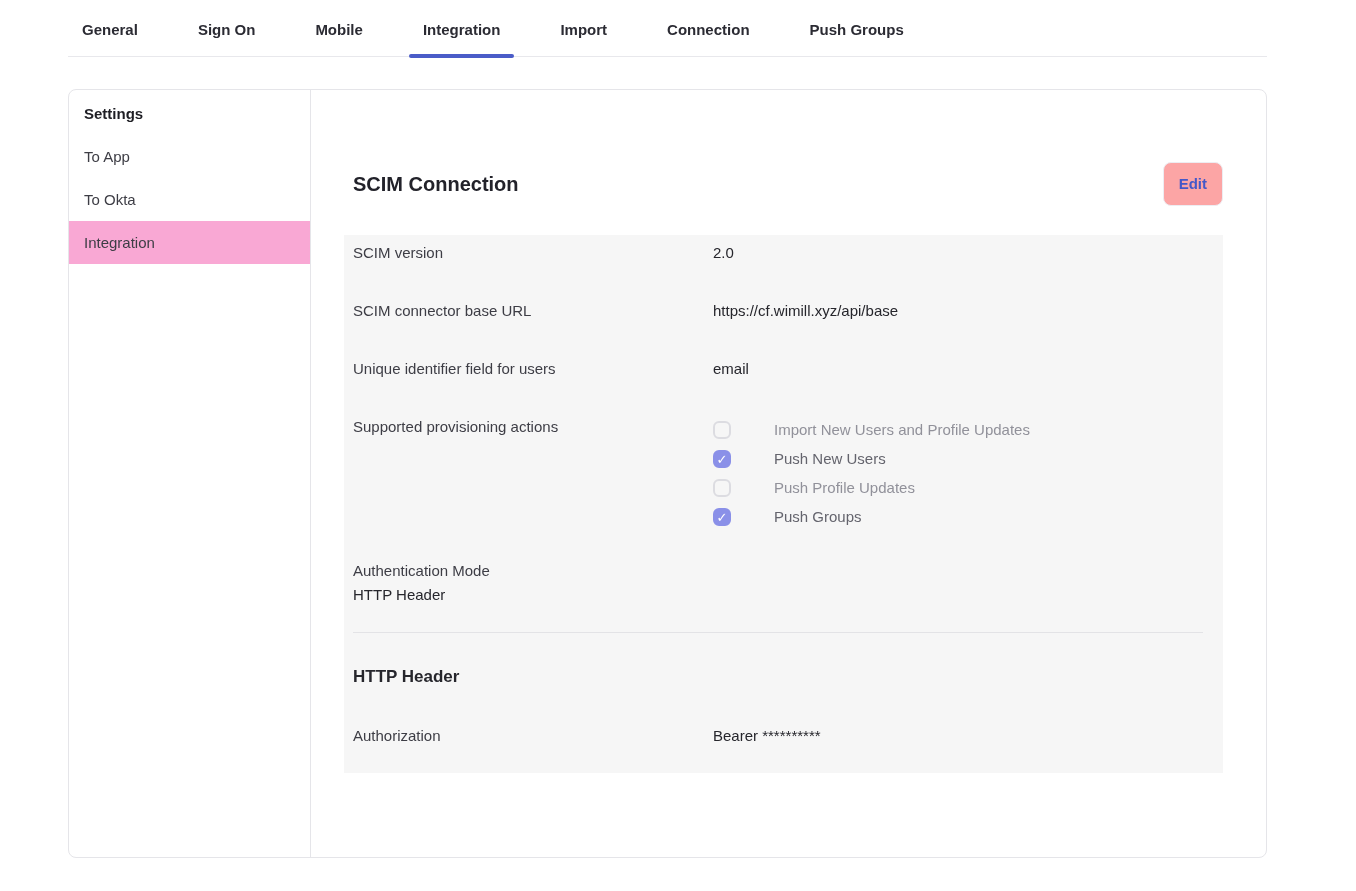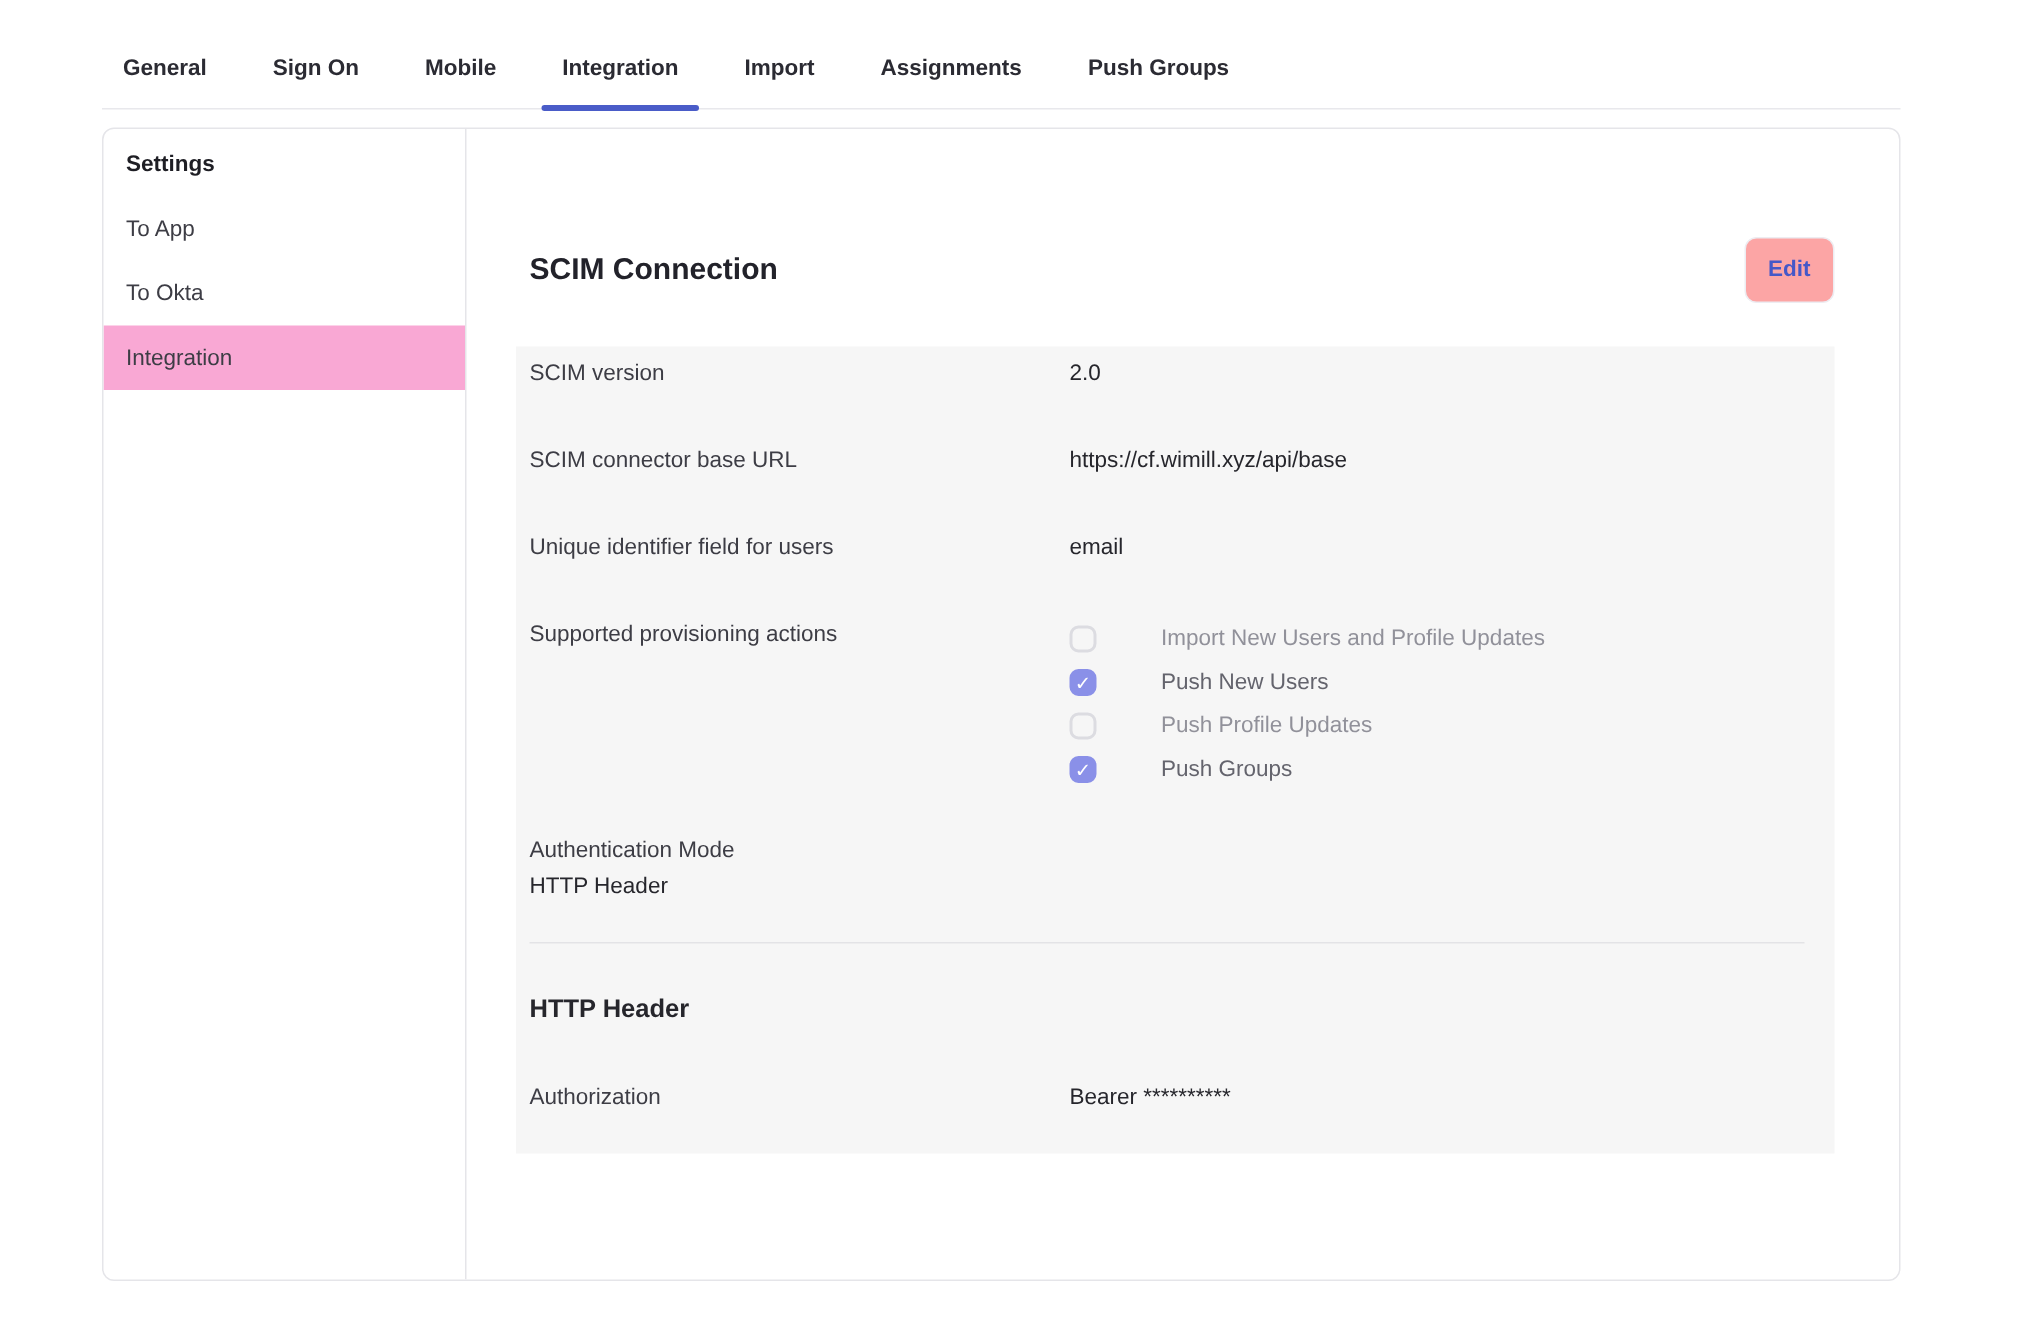--- a/index.html
+++ b/index.html
@@ -1,29 +1,29 @@
 <!DOCTYPE html>
 <html><head>
 <meta charset="utf-8">
 <style>
   * { margin:0; padding:0; box-sizing:border-box; }
   html,body { width:1356px; height:891px; background:#ffffff;
     font-family:"Liberation Sans","DejaVu Sans",sans-serif;
     -webkit-font-smoothing:antialiased; color:#26262c; }
 
   
-  .tabstrip { margin:0 89px 0 68px; padding-top:36px;
-    border-bottom:1px solid #e8e8ec; display:flex; gap:16px; }
+  .tabstrip { margin:0 89px 0 68px; padding-top:20px;
+    border-bottom:1px solid #e8e8ec; display:flex; gap:32px; }
   .tab { padding:0 14px 16px; font-size:15px; line-height:20px; font-weight:700;
     color:#2b2b33; cursor:pointer; position:relative; white-space:nowrap; }
   .tab.active::after { content:""; position:absolute; left:0; right:0; bottom:-2px;
     height:4px; background:#4a5cc8; border-radius:2px; }
 
   
-  .card { margin:12px 89px 0 68px; height:769px; background:#fff;
+  .card { margin:32px 89px 0 68px; height:769px; background:#fff;
     border:1px solid #e5e5e9; border-radius:8px; display:flex; overflow:hidden; }
 
   
   .sidebar { width:242px; border-right:1px solid #e5e5e9; padding-top:2px; flex-shrink:0; }
   .side-row { height:43px; display:flex; align-items:center; padding-left:15px;
     font-size:15px; color:#3d3d45; cursor:pointer; }
   .side-row.header { font-weight:700; color:#1e1e24; cursor:default; }
   .side-row.selected { background:#f9a8d4; }
 
   
@@ -62,21 +62,21 @@
 </style>
 </head>
 <body>
 
 <nav class="tabstrip">
   <div class="tab">General</div>
   <div class="tab">Sign On</div>
   <div class="tab">Mobile</div>
   <div class="tab active">Integration</div>
   <div class="tab">Import</div>
-  <div class="tab">Assignments</div>
+  <div class="tab">Connection</div>
   <div class="tab">Push Groups</div>
 </nav>
 
 <section class="card">
 
   <aside class="sidebar">
     <div class="side-row header">Settings</div>
     <div class="side-row">To App</div>
     <div class="side-row">To Okta</div>
     <div class="side-row selected">Integration</div>

